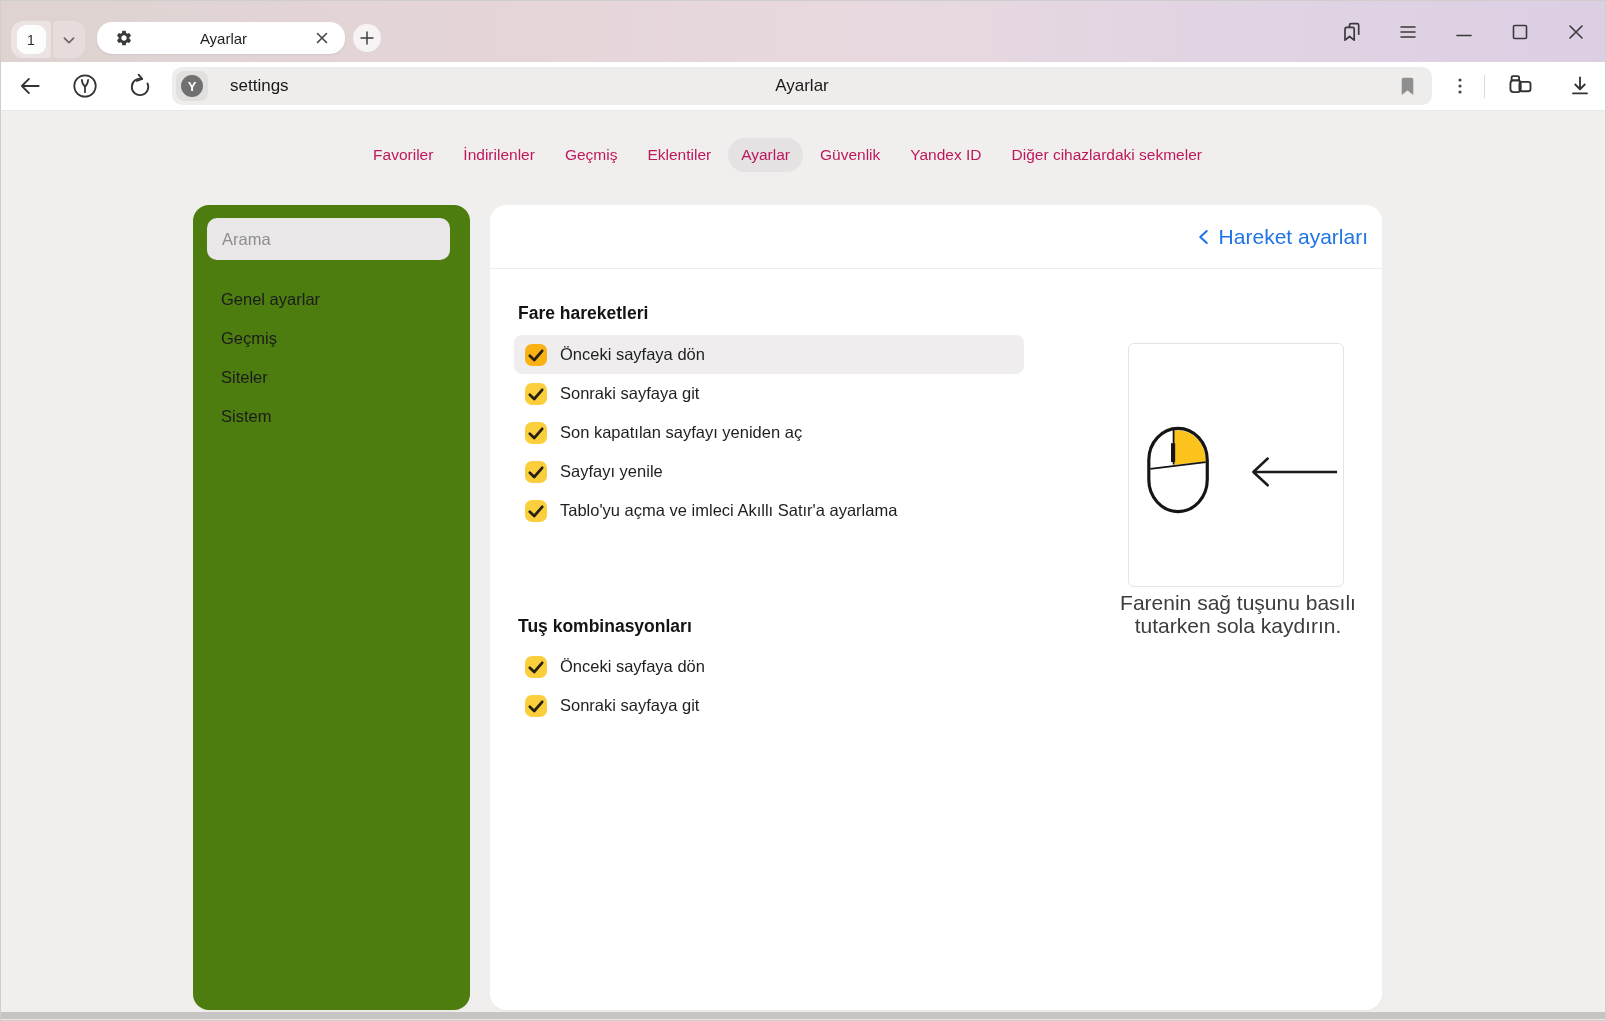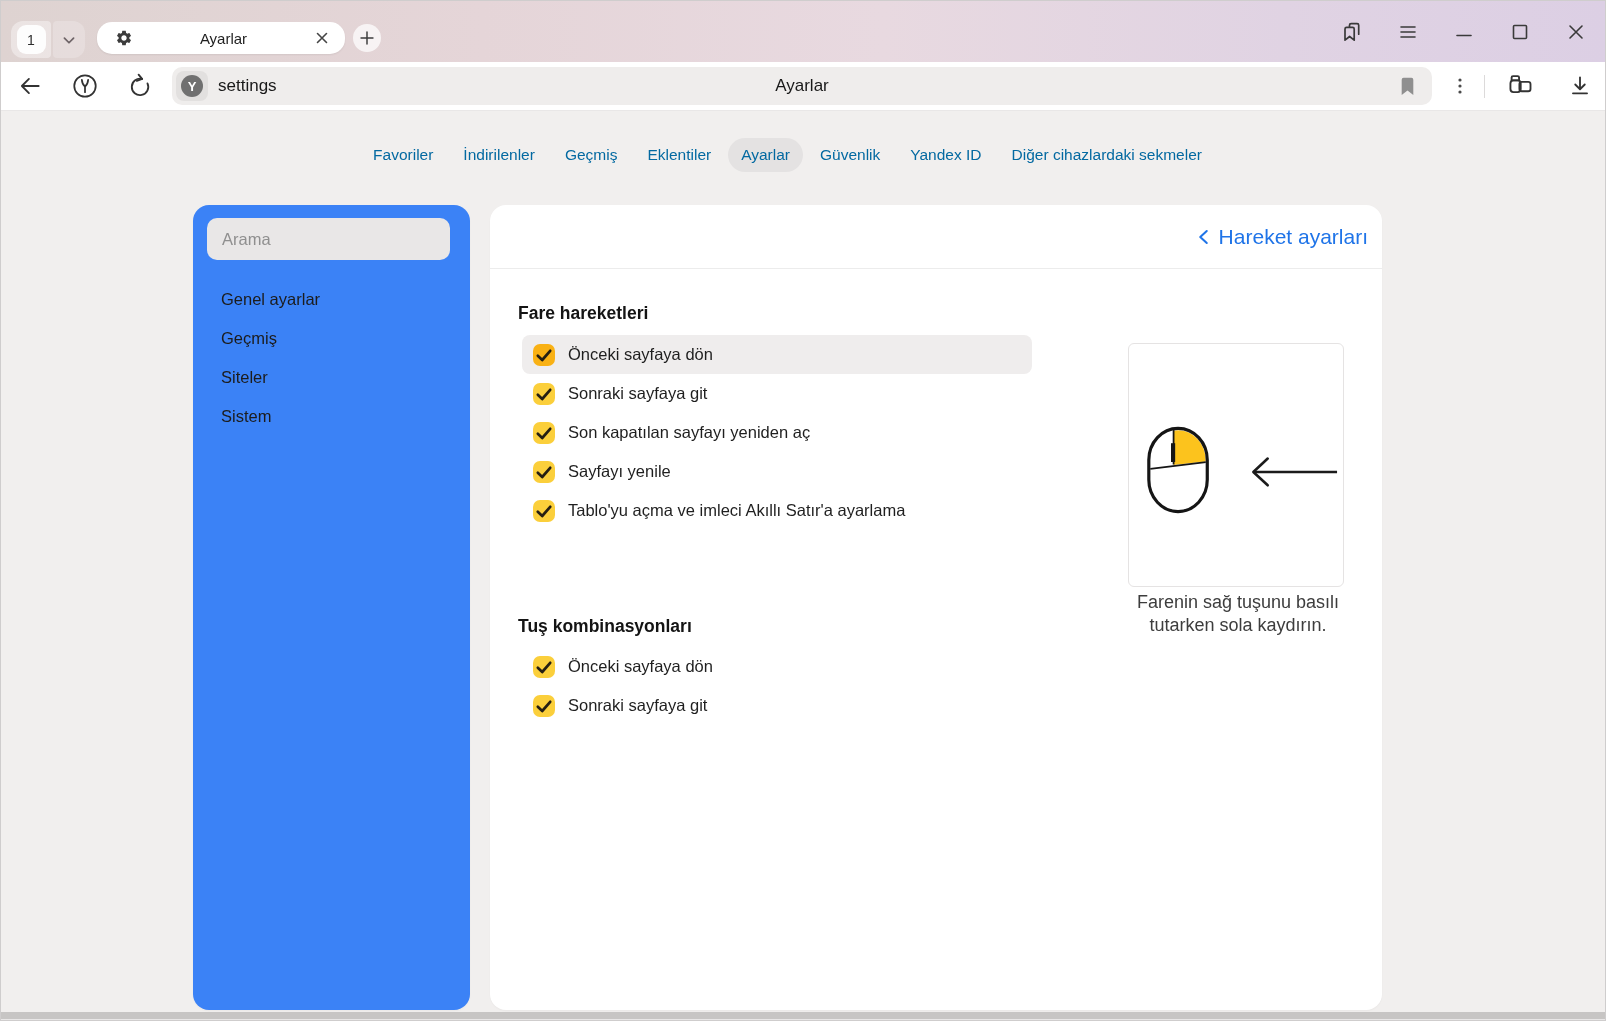--- a/index.html
+++ b/index.html
@@ -41,62 +41,62 @@
   .tool-btn { position:absolute; top:10px; width:28px; height:28px; display:grid; place-items:center; cursor:pointer; }
   .btn-back { left:16px; }
   .btn-ylogo { left:71px; }
   .btn-refresh { left:126px; }
   .addressbar {
     position:absolute; left:172px; top:5px; width:1260px; height:38px;
     background:#efedec; border-radius:10px; display:flex; align-items:center; cursor:text;
   }
   .favicon-badge { margin-left:4px; width:32px; height:30px; background:#e2e0df; border-radius:8px; display:grid; place-items:center; flex:none; }
   .favicon-circle { width:22px; height:22px; border-radius:50%; background:#707070; color:#fff; font-size:13px; font-weight:bold; display:grid; place-items:center; }
-  .url-text { margin-left:10px; font-size:17px; color:#191919; position:relative; z-index:2; }
+  .url-text { margin-left:22px; font-size:17px; color:#191919; position:relative; z-index:2; }
   .bar-title { position:absolute; left:0; right:0; text-align:center; font-size:17px; color:#191919; z-index:1; }
   .bar-bookmark { position:absolute; right:16px; top:10px; z-index:2; cursor:pointer; }
   .tool-right { position:absolute; top:10px; width:28px; height:28px; display:grid; place-items:center; cursor:pointer; }
   .btn-kebab { left:1446px; }
   .toolbar-sep { position:absolute; left:1484px; top:13px; width:1px; height:23px; background:#dcdada; }
   .btn-collections { left:1506px; }
   .btn-download { left:1566px; }
 
   
   .page { position:absolute; top:111px; left:0; right:0; bottom:9px; background:#f1efee; }
   .nav-tabs { position:absolute; top:27px; left:193px; width:1189px; display:flex; justify-content:center; gap:4px; }
-  .nav-tab { font-size:15.5px; color:#0369a1; padding:8px 13px; border-radius:17px; background:transparent; border:none; cursor:pointer; font-family:inherit; white-space:nowrap; }
+  .nav-tab { font-size:15.5px; color:#be185d; padding:8px 13px; border-radius:17px; background:transparent; border:none; cursor:pointer; font-family:inherit; white-space:nowrap; }
   .nav-tab.active { background:#e4e2e2; }
 
-  .sidebar-card { position:absolute; left:193px; top:94px; width:277px; height:805px; background:#3b82f6; border-radius:16px; box-shadow:0 1px 2px rgba(0,0,0,.03); }
+  .sidebar-card { position:absolute; left:193px; top:94px; width:277px; height:805px; background:#4d7c0f; border-radius:16px; box-shadow:0 1px 2px rgba(0,0,0,.03); }
   .search-input {
     position:absolute; left:14px; top:13px; width:243px; height:42px;
     background:#e9e7e7; border:none; border-radius:10px; padding:0 15px;
     font-size:16.5px; color:#222; font-family:inherit; outline:none;
   }
   .search-input::placeholder { color:#8f8f8f; opacity:1; }
   .side-items { position:absolute; top:75px; left:0; right:0; }
   .side-item { height:39px; display:flex; align-items:center; padding-left:28px; font-size:16.5px; color:#1c1c1c; cursor:pointer; }
 
   .main-card { position:absolute; left:490px; top:94px; width:892px; height:805px; background:#fff; border-radius:16px; box-shadow:0 1px 2px rgba(0,0,0,.03); }
   .card-header { height:64px; border-bottom:1px solid #ececec; display:flex; align-items:center; padding-left:14px;justify-content:flex-end; }
   .back-btn { display:flex; align-items:center; gap:9px; color:#1f74e8; font-size:21px; cursor:pointer; padding:6px 14px; }
   .section-h { position:absolute; left:28px; font-size:17.5px; font-weight:bold; color:#141414; }
   .h-mouse { top:98px; }
   .h-keys { top:411px; }
-  .rows { position:absolute; left:12px; right:0; }
+  .rows { position:absolute; left:4px; right:0; }
   .rows-mouse { top:130px; }
   .rows-keys { top:442px; }
   .check-row { margin-left:20px; width:510px; height:39px; display:flex; align-items:center; padding-left:11px; border-radius:8px; cursor:pointer; }
   .check-row.hl { background:#efeded; }
   .checkbox { width:22px; height:22px; border-radius:7px; background:#fbcf3b; display:grid; place-items:center; flex:none; cursor:pointer; }
   .check-row.hl .checkbox { background:#f9b114; }
   .check-label { margin-left:13px; font-size:16.5px; color:#1f1f1f; white-space:nowrap; }
 
   .illus-box { position:absolute; left:638px; top:138px; width:216px; height:244px; border:1px solid #e5e3e3; border-radius:6px; background:#fff; }
-  .illus-caption { position:absolute; left:628px; top:386px; width:240px; text-align:center; font-size:18px; line-height:23px; color:#3d3d3d; }
+  .illus-caption { position:absolute; left:628px; top:386px; width:240px; text-align:center; font-size:21px; line-height:23px; color:#3d3d3d; }
 
   .bottom-strip { position:absolute; left:0; right:0; bottom:0; height:9px; background:#c7c5c4; border-bottom:2px solid #e9e7e7; }
   .window-frame { position:absolute; inset:0; border:1px solid #cfcdcd; pointer-events:none; z-index:99; }
 </style>
 </head>
 <body>
 
 <div class="window-frame"></div>
 
 <div class="titlebar">

